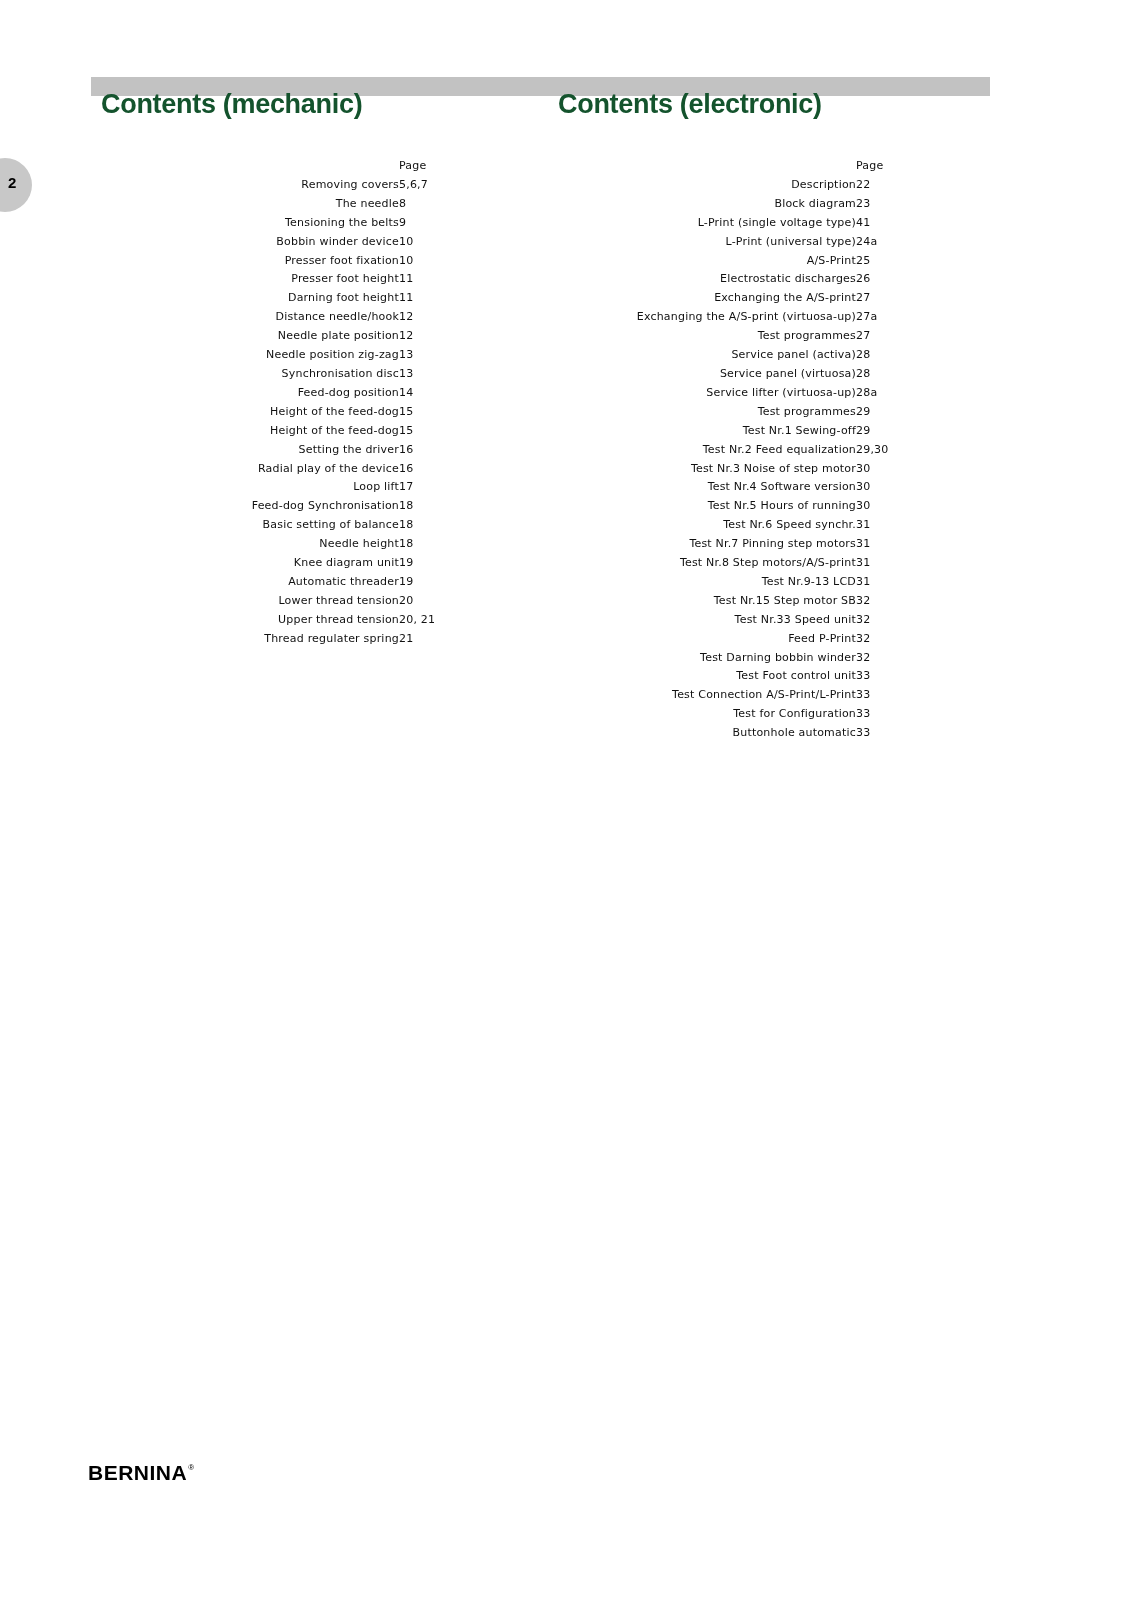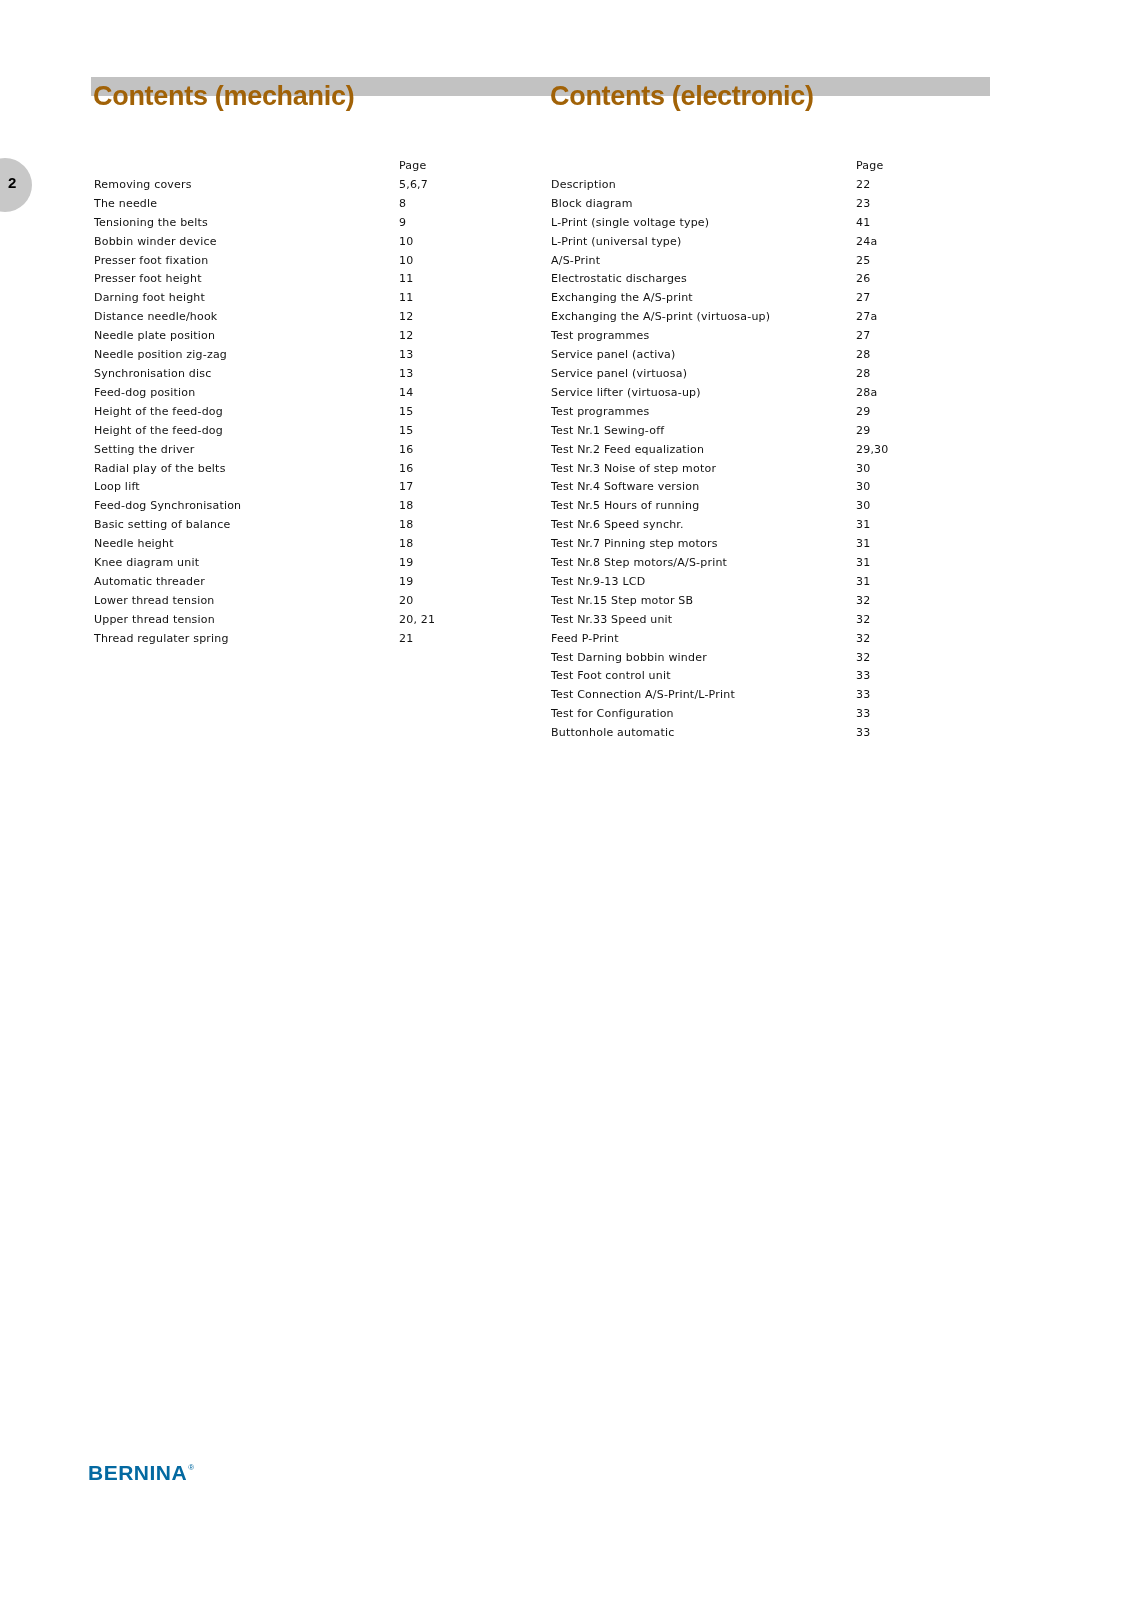--- a/index.html
+++ b/index.html
@@ -1,36 +1,36 @@
 <!DOCTYPE html>
 <html><head>
   <meta charset="utf-8">
   <style>
     html, body { margin: 0; padding: 0; background: #ffffff; }
     body { width: 1131px; height: 1600px; position: relative; overflow: hidden;
            font-family: "DejaVu Sans", "Liberation Sans", sans-serif; color: #111; }
     .header-bar { position: absolute; left: 91px; top: 77px; width: 899px; height: 19px; background: #c2c2c2; }
-    .heading { position: absolute; top: 78px; margin: 0; font-family: "Liberation Sans", sans-serif;
-               font-weight: bold; font-size: 27px; letter-spacing: -0.3px; color: #a16207; line-height: 36px; }
+    .heading { position: absolute; top: 78px; margin: 8px; font-family: "Liberation Sans", sans-serif;
+               font-weight: bold; font-size: 27px; letter-spacing: -0.3px; color: #14532d; line-height: 36px; }
     .heading.left { left: 93px; }
     .heading.right { left: 550px; }
     .page-tab { position: absolute; left: -22px; top: 158px; width: 54px; height: 54px; border-radius: 50%;
                 background: #c8c8c8; }
     .page-tab span { position: absolute; left: 30px; top: 16px; font-family: "Liberation Sans", sans-serif;
                      font-weight: bold; font-size: 15px; color: #000; }
     .toc { position: absolute; top: 157px; font-size: 11px; line-height: 18.9px; letter-spacing: 0.2px; }
     .toc.left { left: 94px; }
     .toc.right { left: 551px; }
     .toc .row { display: flex; white-space: nowrap; }
-    .toc .title { display: inline-block; }
+    .toc .title { display: inline-block; text-align: right; }
     .toc.left .title { width: 305px; }
     .toc.right .title { width: 305px; }
     .toc .pg { display: inline-block; }
     .logo { position: absolute; left: 88px; top: 1461px; font-family: "Liberation Sans", sans-serif;
-            font-weight: bold; font-size: 21px; letter-spacing: 0.5px; color: #0369a1; }
+            font-weight: bold; font-size: 21px; letter-spacing: 0.5px; color: #000000; }
     .logo sup { font-size: 8px; font-weight: normal; vertical-align: top; position: relative; top: 2px; margin-left: 1px; }
   </style>
 </head>
 <body>
 
 <div class="header-bar"></div>
 <h1 class="heading left">Contents (mechanic)</h1>
 <h1 class="heading right">Contents (electronic)</h1>
 
 <div class="page-tab">
@@ -96,21 +96,21 @@
     </div>
     <div class="row">
       <span class="title">Height of the feed-dog</span>
       <span class="pg">15</span>
     </div>
     <div class="row">
       <span class="title">Setting the driver</span>
       <span class="pg">16</span>
     </div>
     <div class="row">
-      <span class="title">Radial play of the belts</span>
+      <span class="title">Radial play of the device</span>
       <span class="pg">16</span>
     </div>
     <div class="row">
       <span class="title">Loop lift</span>
       <span class="pg">17</span>
     </div>
     <div class="row">
       <span class="title">Feed-dog Synchronisation</span>
       <span class="pg">18</span>
     </div>

